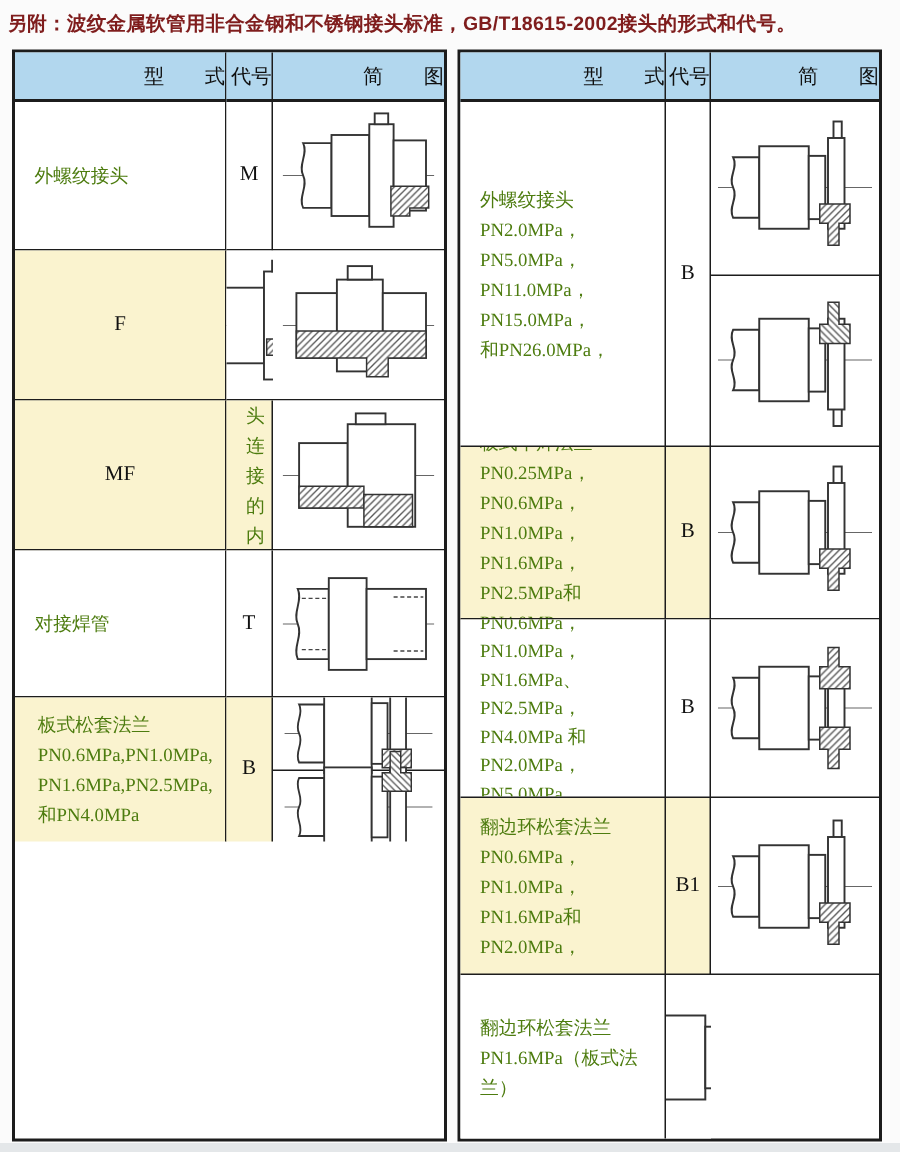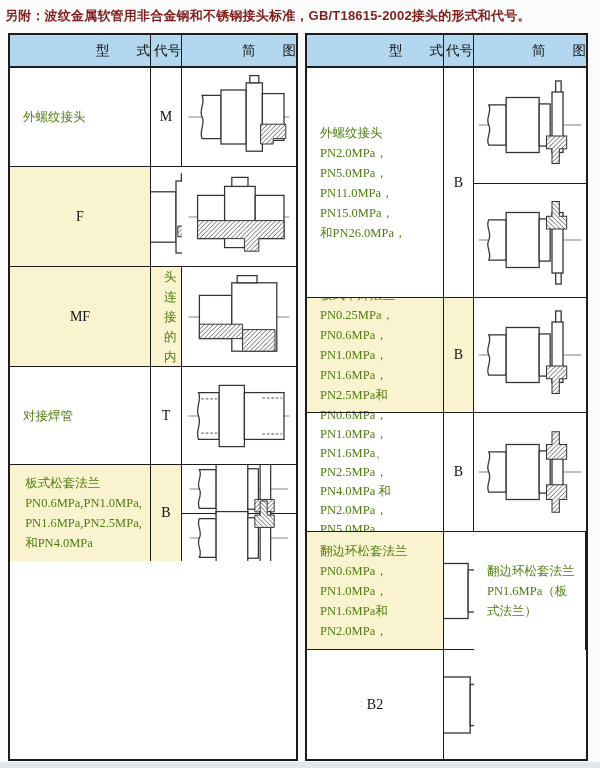--- a/index.html
+++ b/index.html
@@ -302,33 +302,33 @@
     <svg class="d" width="110" height="102" viewBox="0 0 120 100">
         <use href="#fit-flange-sym"></use>
       </svg>
   </div>
 
   <div class="cell type hl">
       <span class="type-text">翻边环松套法兰
 PN0.6MPa，PN1.0MPa，
 PN1.6MPa和PN2.0MPa，</span>
     </div>
+  <div class="cell code hl">
+      <span>B1</span>
+    </div>
   <div class="cell diag col3">
     <svg class="d" width="110" height="100" viewBox="0 0 120 100">
         <use href="#fit-flange"></use>
       </svg>
   </div>
 
   <div class="cell type rowlast">
       <span class="type-text">翻边环松套法兰
 PN1.6MPa（板式法兰）</span>
     </div>
-  <div class="cell code rowlast">
-      <span>B2</span>
-    </div>
   <div class="cell diag col3 rowlast">
     <svg class="d" width="112" height="94" viewBox="0 0 120 100">
         <use href="#fit-flange-hook"></use>
       </svg>
   </div>
 </div>
 
 <div class="bottom-strip"></div>
 
 </body></html>

